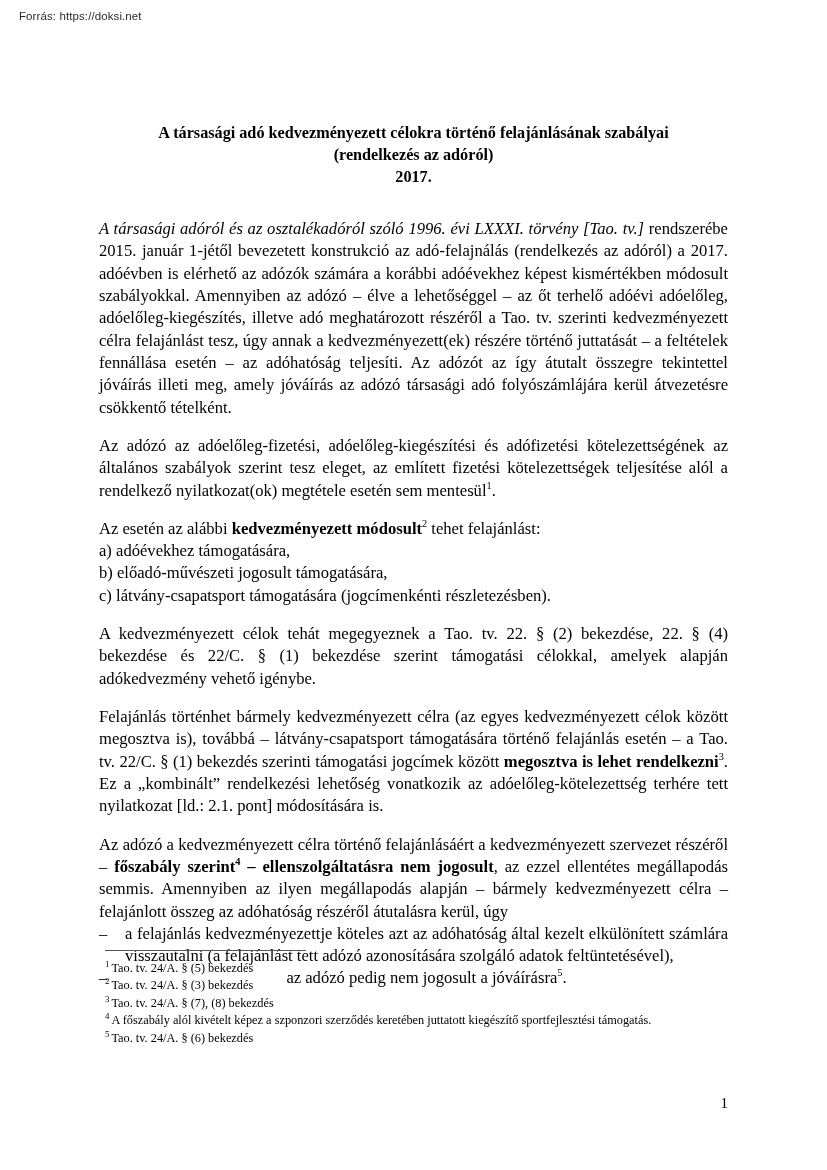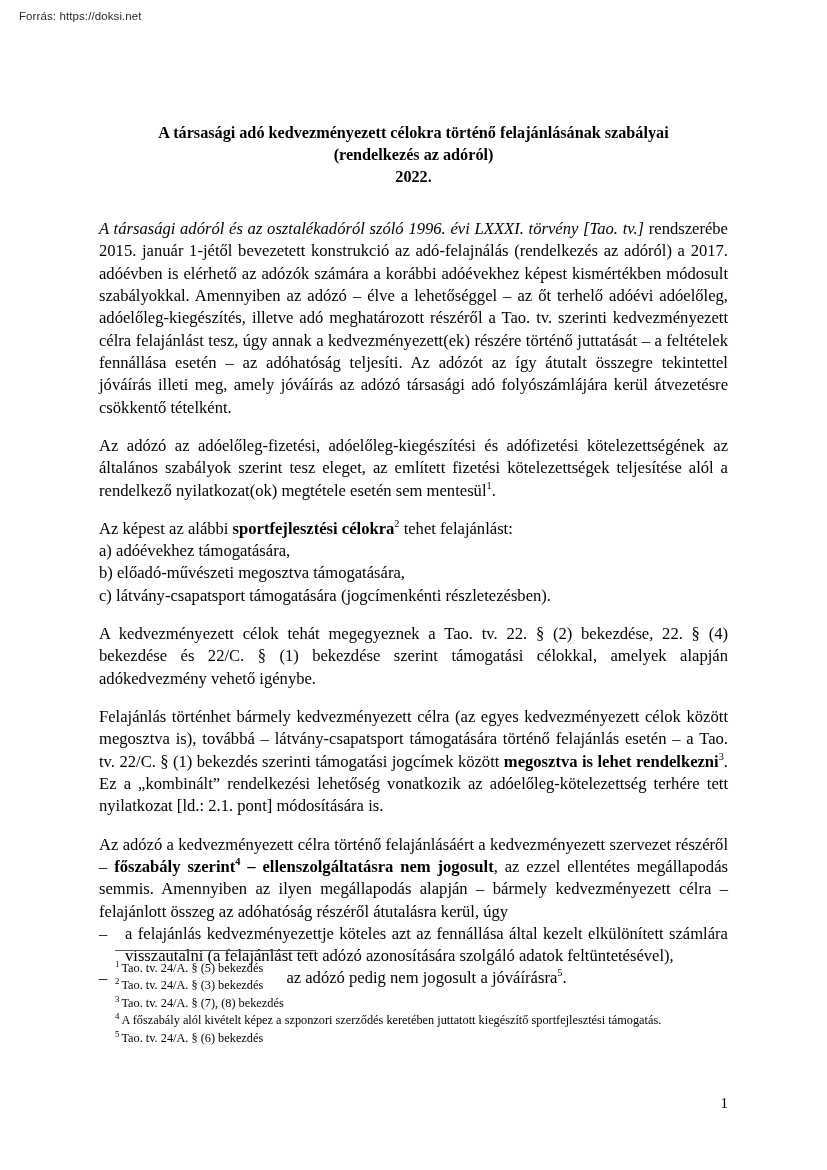--- a/index.html
+++ b/index.html
@@ -90,21 +90,21 @@
   }
   .dash-item .dtext {
     flex: 1 1 auto;
     text-align: justify;
   }
   .dash-item .dtext.lastline { text-align: center; }
 
   
   .footnotes {
     position: absolute;
-    left: 16px;
+    left: 6px;
     top: 950px;
     width: 640px;
   }
   .fn-rule {
     width: 201px;
     height: 0;
     border-top: 1.6px solid #555555;
     margin-bottom: 9px;
   }
   .fn {
@@ -132,45 +132,45 @@
 </head>
 <body>
 
 <div class="source-bar">Forrás: https://doksi.net</div>
 
 <div class="page">
 
   <div class="title-block">
     <span class="tline">A társasági adó kedvezményezett célokra történő felajánlásának szabályai</span>
     <span class="tline">(rendelkezés az adóról)</span>
-    <span class="tline">2022.</span>
+    <span class="tline">2017.</span>
   </div>
 
   <p class="para first"><span class="it">A társasági adóról és az osztalékadóról szóló 1996. évi LXXXI. törvény [Tao. tv.]</span><span> rendszerébe 2015. január 1-jétől bevezetett konstrukció az adó-felajnálás (rendelkezés az adóról) a 2017. adóévben is elérhető az adózók számára a korábbi adóévekhez képest kismértékben módosult szabályokkal. Amennyiben az adózó – élve a lehetőséggel – az őt terhelő adóévi adóelőleg, adóelőleg-kiegészítés, illetve adó meghatározott részéről a Tao. tv. szerinti kedvezményezett célra felajánlást tesz, úgy annak a kedvezményezett(ek) részére történő juttatását – a feltételek fennállása esetén – az adóhatóság teljesíti. Az adózót az így átutalt összegre tekintettel jóváírás illeti meg, amely jóváírás az adózó társasági adó folyószámlájára kerül átvezetésre csökkentő tételként.</span></p>
 
   <p class="para gap"><span>Az adózó az adóelőleg-fizetési, adóelőleg-kiegészítési és adófizetési kötelezettségének az általános szabályok szerint tesz eleget, az említett fizetési kötelezettségek teljesítése alól a rendelkező nyilatkozat(ok) megtétele esetén sem mentesül</span><sup>1</sup><span>.</span></p>
 
-  <p class="para gap"><span>Az képest az alábbi </span><span class="bd">sportfejlesztési célokra</span><sup>2</sup><span> tehet felajánlást:</span></p>
+  <p class="para gap"><span>Az esetén az alábbi </span><span class="bd">kedvezményezett módosult</span><sup>2</sup><span> tehet felajánlást:</span></p>
 
   <div class="plain-list">
     <span class="li">a) adóévekhez támogatására,</span>
-    <span class="li">b) előadó-művészeti megosztva támogatására,</span>
+    <span class="li">b) előadó-művészeti jogosult támogatására,</span>
     <span class="li">c) látvány-csapatsport támogatására (jogcímenkénti részletezésben).</span>
   </div>
 
   <p class="para gap">A kedvezményezett célok tehát megegyeznek a Tao. tv. 22. § (2) bekezdése, 22. § (4) bekezdése és 22/C. § (1) bekezdése szerint támogatási célokkal, amelyek alapján adókedvezmény vehető igénybe.</p>
 
   <p class="para gap"><span>Felajánlás történhet bármely kedvezményezett célra (az egyes kedvezményezett célok között megosztva is), továbbá – látvány-csapatsport támogatására történő felajánlás esetén – a Tao. tv. 22/C. § (1) bekezdés szerinti támogatási jogcímek között </span><span class="bd">megosztva is lehet rendelkezni</span><sup>3</sup><span>. Ez a „kombinált” rendelkezési lehetőség vonatkozik az adóelőleg-kötelezettség terhére tett nyilatkozat [ld.: 2.1. pont] módosítására is.</span></p>
 
   <p class="para gap"><span>Az adózó a kedvezményezett célra történő felajánlásáért a kedvezményezett szervezet részéről – </span><span class="bd">főszabály szerint</span><sup class="bd">4</sup><span class="bd"> – ellenszolgáltatásra nem jogosult</span><span>, az ezzel ellentétes megállapodás semmis. Amennyiben az ilyen megállapodás alapján – bármely kedvezményezett célra – felajánlott összeg az adóhatóság részéről átutalásra kerül, úgy</span></p>
 
   <div class="dash-list">
     <div class="dash-item">
       <span class="dash">–</span>
-      <span class="dtext">a felajánlás kedvezményezettje köteles azt az fennállása által kezelt elkülönített számlára visszautalni (a felajánlást tett adózó azonosítására szolgáló adatok feltüntetésével),</span>
+      <span class="dtext">a felajánlás kedvezményezettje köteles azt az adóhatóság által kezelt elkülönített számlára visszautalni (a felajánlást tett adózó azonosítására szolgáló adatok feltüntetésével),</span>
     </div>
     <div class="dash-item">
       <span class="dash">–</span>
       <span class="dtext lastline"><span>az adózó pedig nem jogosult a jóváírásra</span><sup>5</sup><span>.</span></span>
     </div>
   </div>
 
   <div class="footnotes">
     <div class="fn-rule"></div>
     <div class="fn"><span class="fnum">1</span><span>Tao. tv. 24/A. § (5) bekezdés</span></div>

